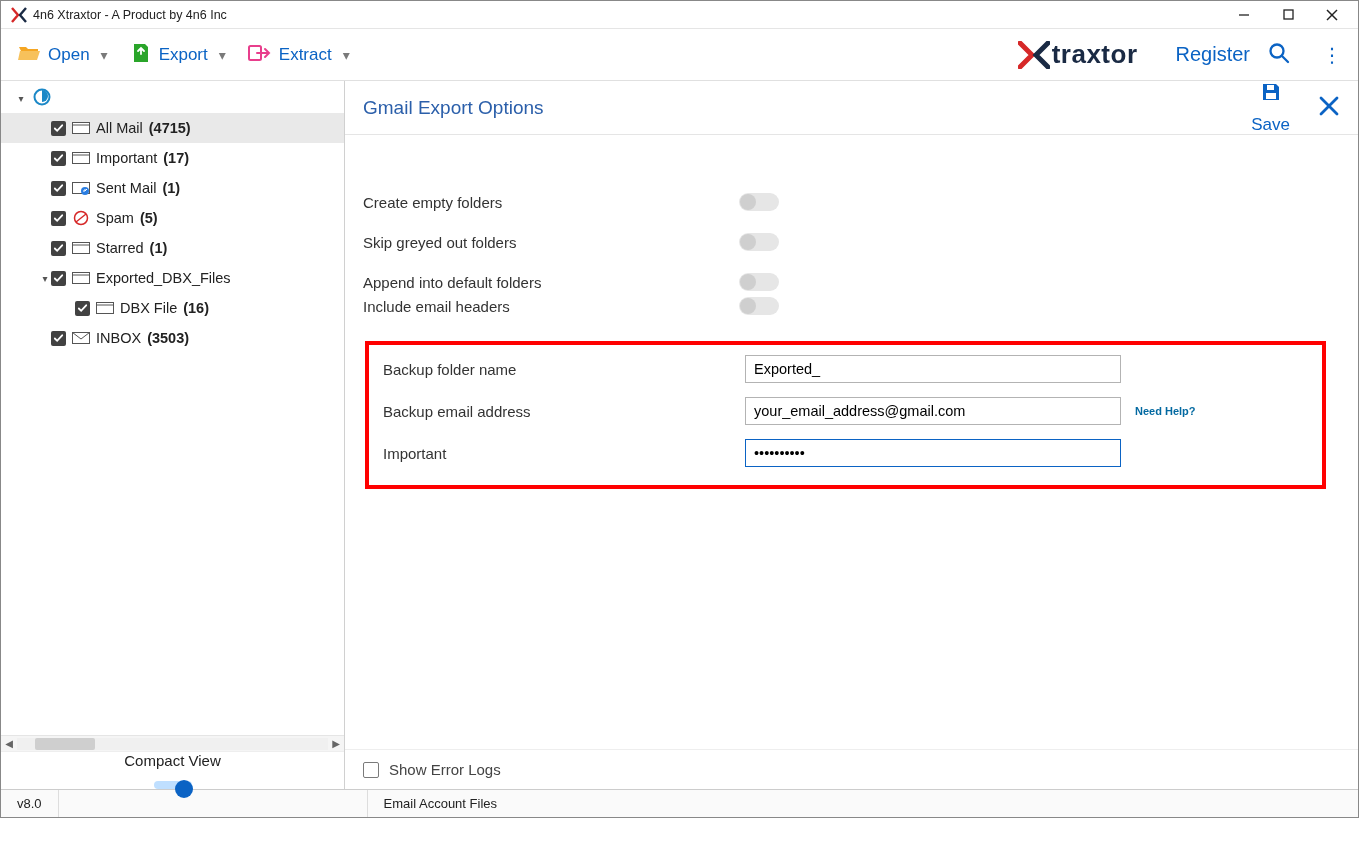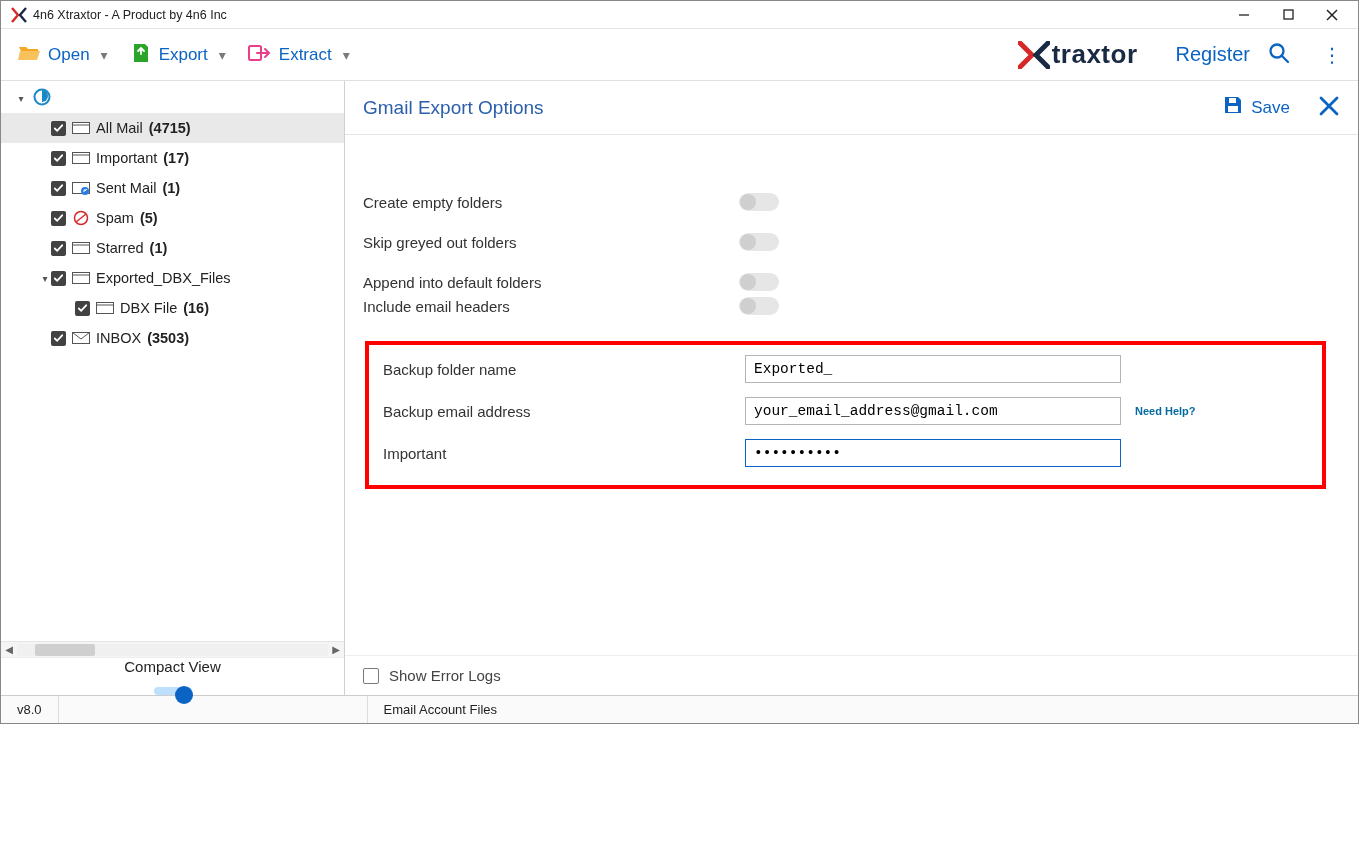--- a/index.html
+++ b/index.html
@@ -1,17 +1,17 @@
 <!DOCTYPE html>
 <html><head>
 <meta charset="utf-8">
 <style>
 * { box-sizing: border-box; margin: 0; padding: 0; }
 body { font-family: "Segoe UI", Tahoma, sans-serif; font-size: 14px; color: #333; background: #fff; overflow: hidden; }
-.window { width: 1359px; height: 724px; display: flex; flex-direction: column; border: 1px solid #888; }
+.window { width: 1359px; height: 818px; display: flex; flex-direction: column; border: 1px solid #888; }
 .titlebar { height: 28px; display: flex; align-items: center; padding: 0 4px; border-bottom: 1px solid #e5e5e5; }
 .titlebar .app-icon { width: 16px; height: 16px; margin: 0 6px; }
 .titlebar .title { flex: 1; font-size: 12.5px; color: #222; }
 .titlebar .win-btn { width: 44px; height: 28px; display: flex; align-items: center; justify-content: center; color: #222; font-size: 14px; cursor: default; }
 
 .toolbar { height: 52px; display: flex; align-items: center; padding: 0 12px; border-bottom: 1px solid #e0e0e0; gap: 14px; }
 .tb-item { display: flex; align-items: center; gap: 7px; padding: 4px 4px; cursor: pointer; }
 .tb-item .lbl { font-size: 17px; color: #0b63c4; }
 .tb-caret { margin-left: 4px; color: #7a7a7a; }
 .spacer { flex: 1; }
@@ -41,27 +41,27 @@
 .compact-bar { height: 38px; display: flex; align-items: center; justify-content: flex-end; padding: 0 14px; gap: 12px; border-top: 1px solid #eee; flex-direction: column; }
 .compact-bar .lbl { font-size: 15px; color: #222; }
 .switch { width: 36px; height: 16px; border-radius: 8px; position: relative; }
 .switch.on { background: #bfdfff; }
 .switch .knob { position: absolute; width: 18px; height: 18px; border-radius: 50%; background: #0b63c4; top: -1px; right: -1px; }
 .switch.mini { width: 38px; height: 18px; }
 
 .content { flex: 1; display: flex; flex-direction: column; gap: 44px; }
 .content-header { height: 54px; display: flex; align-items: center; padding: 0 18px; border-bottom: 1px solid #e5e5e5; }
 .content-header .title { color: #2b5faa; font-size: 19px; flex: 1; }
-.save-btn { display: flex; align-items: center; gap: 7px; color: #0b63c4; font-size: 17px; cursor: pointer; margin-right: 28px; }
+.save-btn { display: flex; align-items: center; gap: 7px; color: #0b63c4; font-size: 17px; cursor: pointer; margin-right: 28px; flex-direction: column; }
 .close-btn { color: #0b63c4; cursor: pointer; }
 
 .options { padding: 14px 18px 8px 18px; display: flex; flex-direction: column; gap: 22px; }
 .opt-row { display: flex; align-items: center; }
 .opt-row .olbl { width: 376px; font-size: 15px; color: #333; }
-.opt-row input[type="text"], .opt-row input[type="password"] { width: 376px; height: 28px; border: 1px solid #b3b3b3; padding: 0 8px; font-size: 14.5px; font-family: Liberation Mono, monospace; outline: none; }
+.opt-row input[type="text"], .opt-row input[type="password"] { width: 376px; height: 28px; border: 1px solid #b3b3b3; padding: 0 8px; font-size: 14.5px; font-family: Liberation Sans, sans-serif; outline: none; }
 .need-help { color: #0369a1; font-size: 11px; font-weight: 600; margin-left: 14px; cursor: pointer; }
 
 .highlight-box { border: 4px solid #ff0000; margin: 4px 14px 0 2px; padding: 10px 0 18px 14px; display: flex; flex-direction: column; gap: 14px; }
 
 .toggle { width: 40px; height: 18px; border-radius: 9px; background: #e6e6e6; position: relative; }
 .toggle .knob { position: absolute; width: 16px; height: 16px; background: #cfcfcf; border-radius: 50%; top: 1px; left: 1px; }
 
 .footer-options { height: 40px; display: flex; align-items: center; padding: 0 18px; border-top: 1px solid #eee; }
 .chk { width: 16px; height: 16px; border: 1.5px solid #7a7a7a; border-radius: 2px; margin-right: 10px; }
 .footer-options .lbl { font-size: 15px; color: #444; }

